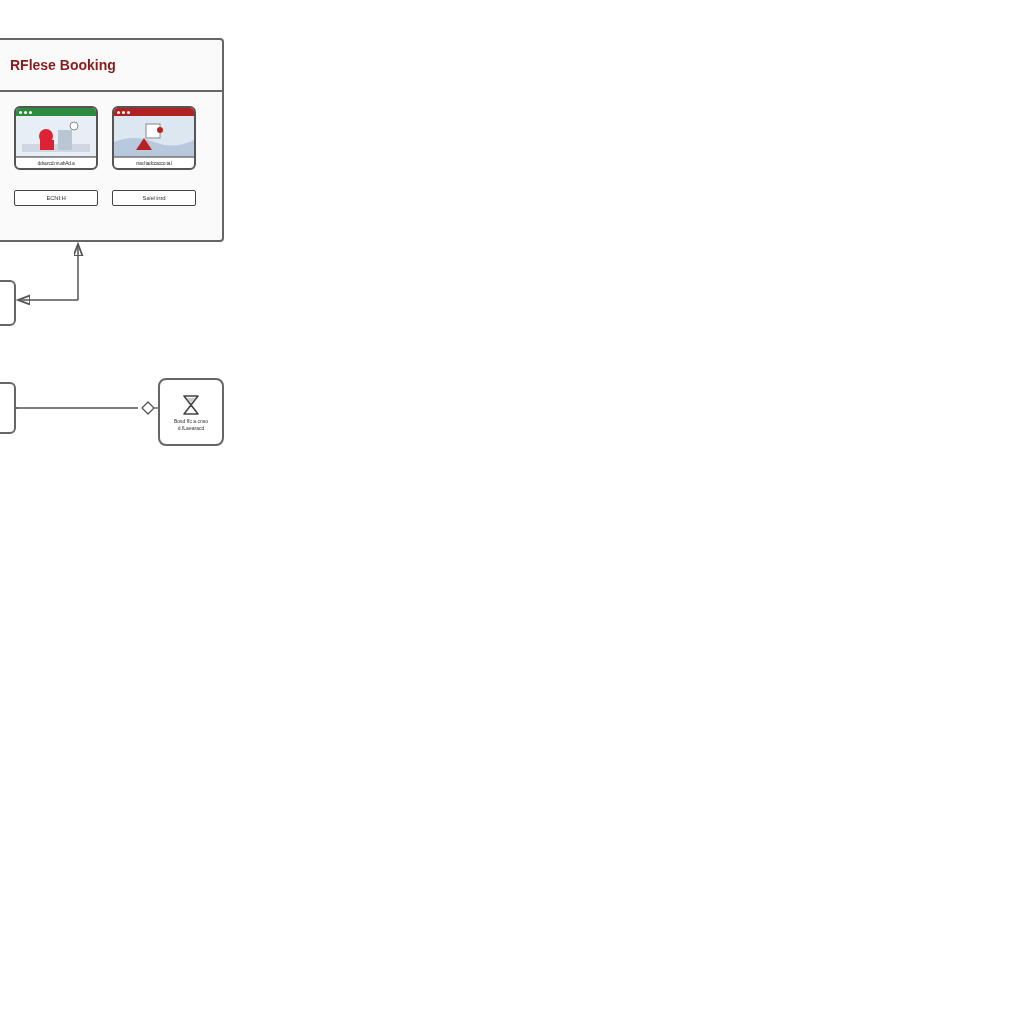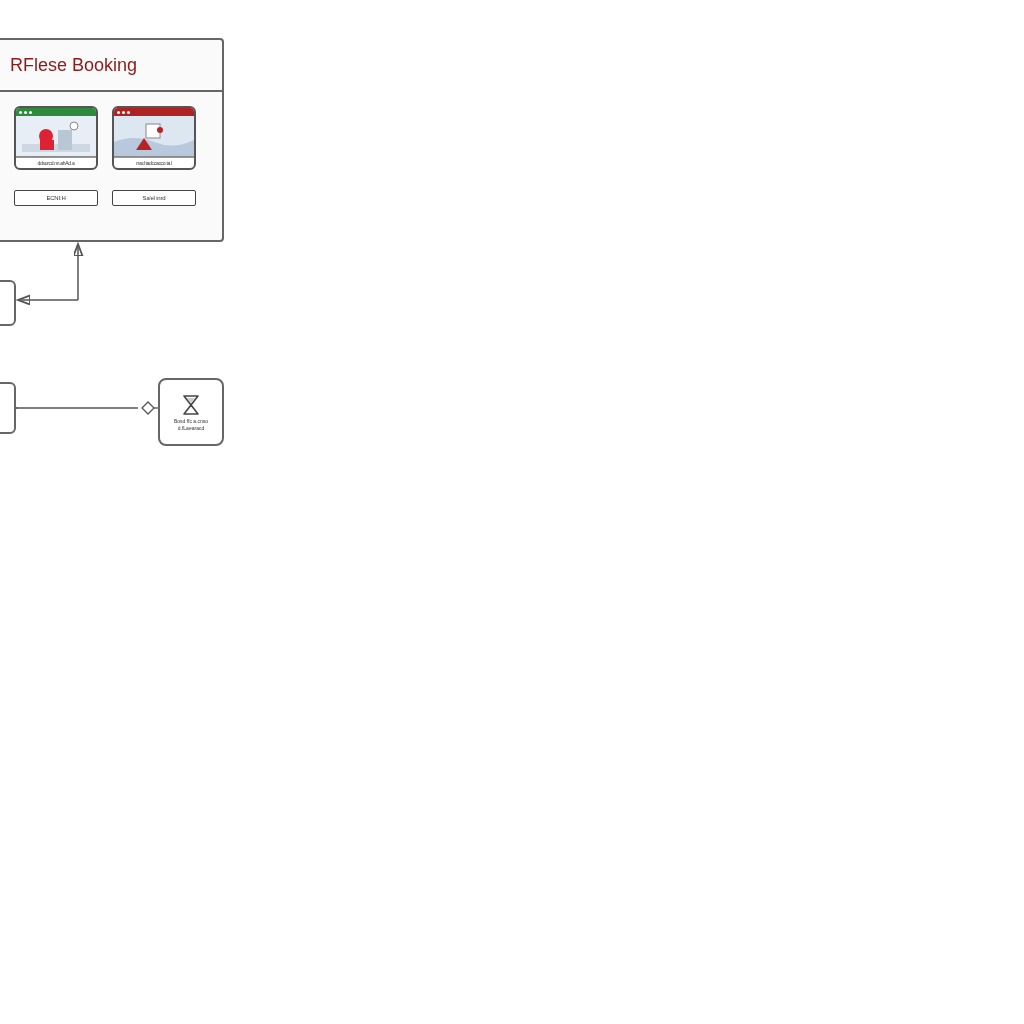--- a/index.html
+++ b/index.html
@@ -1,21 +1,21 @@
 <!DOCTYPE html>
 <html><head>
 <meta charset="utf-8">
 <style>
   html,body{margin:0;padding:0;width:1024px;height:1024px;background:#fff;font-family:Arial,Helvetica,sans-serif;overflow:hidden}
   .canvas{position:relative;width:1024px;height:1024px}
 
   
   .main-box{position:absolute;left:-20px;top:38px;width:240px;height:200px;border:2px solid #666;border-radius:4px;background:#fafafa}
   .title-bar{height:50px;border-bottom:2px solid #666;display:flex;align-items:center;padding-left:28px}
-  .title-text{color:#8b1a1a;font-weight:400;font-size:18px}
+  .title-text{color:#8b1a1a;font-weight:700;font-size:14px}
 
   .body-area{position:relative;height:148px}
 
   
   .card{position:absolute;width:80px;border:2px solid #555;border-radius:6px;background:#fff;overflow:hidden}
   .card-top{height:8px;display:flex;align-items:center;padding-left:3px;gap:2px}
   .dot{width:3px;height:3px;border-radius:50%;background:#fff}
   .card-a .card-top{background:#2e8b3d}
   .card-b .card-top{background:#b02222}
   .card-illus{height:40px;background:#e8eef5;position:relative;border-bottom:1px solid #888}

